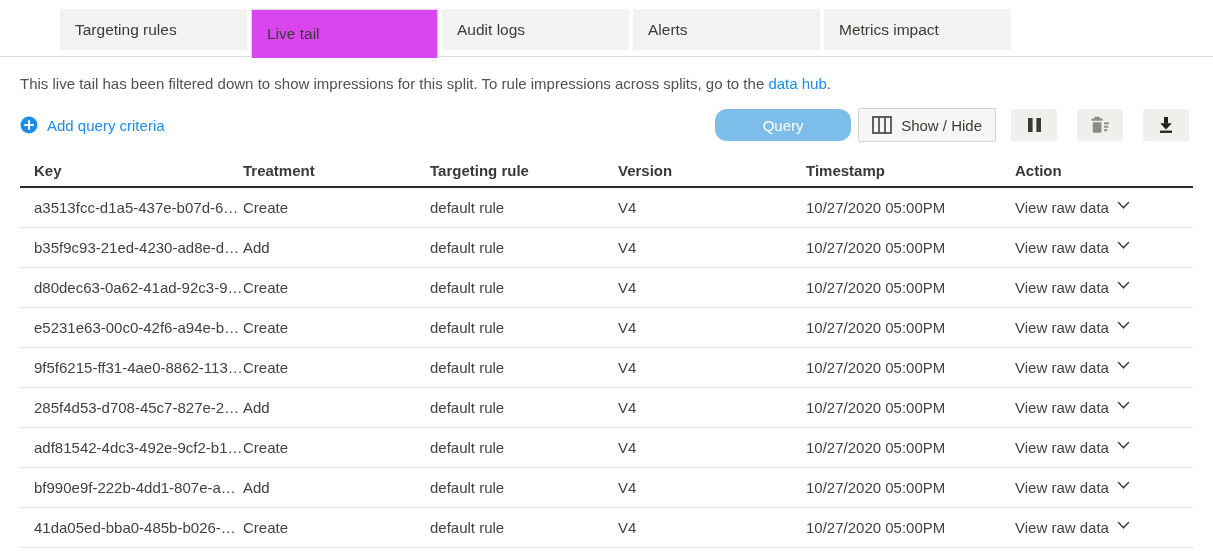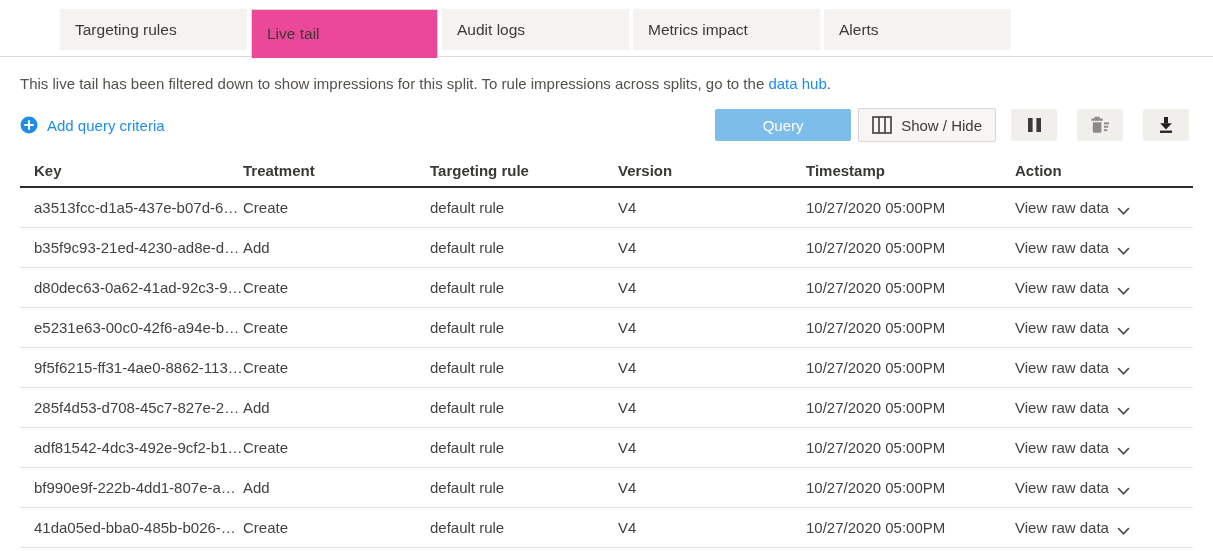--- a/index.html
+++ b/index.html
@@ -37,21 +37,21 @@
     background: #f4f3f1;
     display: flex;
     align-items: center;
     padding-left: 15px;
     font-size: 15.5px;
     color: #3c3a37;
     cursor: pointer;
   }
   .tab.active {
     height: 49px;
-    background: #ec4899;
+    background: #d946ef;
     border: 1px solid #dcdad7;
     border-bottom: none;
     z-index: 2;
     position: relative;
   }
 
   
   .description {
     margin: 17px 20px 0 20px;
     font-size: 15px;
@@ -83,21 +83,21 @@
     margin-left: auto;
     display: flex;
     align-items: center;
   }
   .btn-query {
     width: 136px;
     height: 32px;
     background: #7cbde9;
     color: #ffffff;
     border: none;
-    border-radius: 2px;
+    border-radius: 12px;
     font-size: 15px;
     font-family: inherit;
     cursor: pointer;
   }
   .btn-showhide {
     margin-left: 7px;
     height: 32px;
     padding: 16px 13px;
     background: #f7f6f4;
     border: 1px solid #d8d5d2;
@@ -142,45 +142,45 @@
     color: #3b3936;
     border-bottom: 2px solid #2e2d2b;
   }
   .t-body-row {
     height: 40px;
     border-bottom: 1px solid #e6e4e1;
     color: #44423f;
   }
   .action-cell {
     display: flex;
-    align-items: flex-end;
+    align-items: flex-start;
     gap: 8px;
     cursor: pointer;
   }
   .chev { margin-top: 2px; }
 </style>
 </head>
 <body>
 
 <div class="tabbar">
   <div class="tabs">
     <div class="tab">
       <span>Targeting rules</span>
     </div>
     <div class="tab active">
       <span>Live tail</span>
     </div>
     <div class="tab">
       <span>Audit logs</span>
     </div>
     <div class="tab">
+      <span>Alerts</span>
+    </div>
+    <div class="tab">
       <span>Metrics impact</span>
-    </div>
-    <div class="tab">
-      <span>Alerts</span>
     </div>
   </div>
 </div>
 
 <p class="description"><span>This live tail has been filtered down to show impressions for this split. To rule impressions across splits, go to the </span><a>data hub</a><span>.</span></p>
 
 <div class="toolbar">
   <div class="add-criteria">
     <span style="display:flex;">
       <svg width="18" height="18" viewBox="0 0 18 18">

